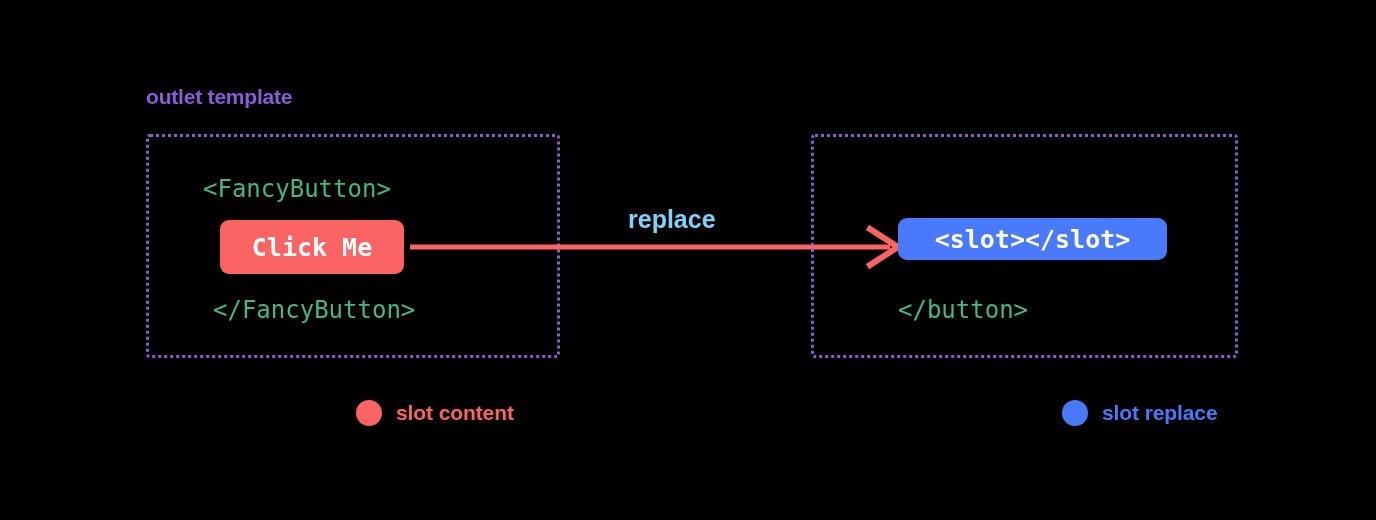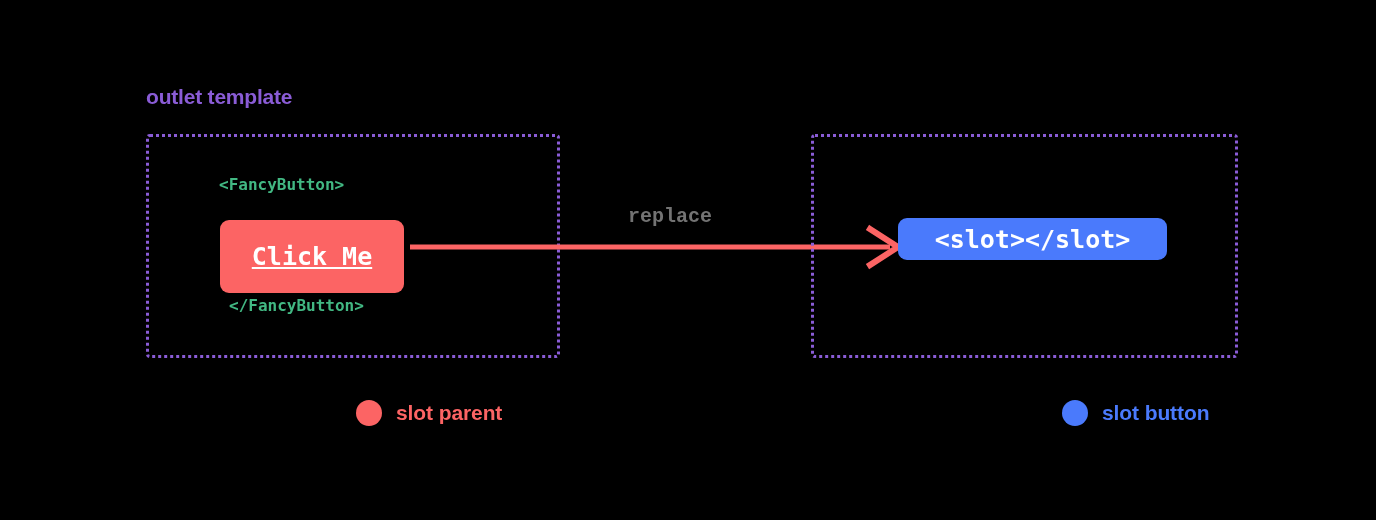--- a/index.html
+++ b/index.html
@@ -41,26 +41,25 @@
     border-radius: 4px;
     box-sizing: border-box;
   }
   #box-parent { left: 146px; top: 134px; width: 414px; height: 224px; }
   #box-fancy  { left: 811px; top: 134px; width: 427px; height: 224px; }
 
   
   .code-line {
     position: absolute;
     font-family: "DejaVu Sans Mono", "Liberation Mono", monospace;
-    font-weight: bold;
-    font-size: 16px;
+    font-weight: normal;
+    font-size: 24px;
     color: #42b883;
     white-space: pre;
     letter-spacing: 0px;
-    margin-left: 16px;
   }
   #code-open-fancy   { left: 203px; top: 175px; }
   #code-close-fancy  { left: 213px; top: 296px; }
   #code-open-button  { left: 898px; top: 175px; }
   #code-close-button { left: 898px; top: 296px; }
 
   
   .chip {
     position: absolute;
     display: flex;
@@ -68,46 +67,45 @@
     justify-content: center;
     border-radius: 9px;
     font-family: "DejaVu Sans Mono", "Liberation Mono", monospace;
     font-weight: bold;
     font-size: 25px;
     color: #ffffff;
     white-space: pre;
     box-sizing: border-box;
   }
   #chip-click-me {
-    left: 220px; top: 220px; width: 184px; height: 73px;
+    left: 220px; top: 220px; width: 184px; height: 54px;
     background: #fc6464;
-    text-decoration: underline;
   }
   #chip-slot {
     left: 898px; top: 218px; width: 269px; height: 42px;
     background: #4a7afc;
   }
 
   
   #arrow-svg {
     position: absolute;
     left: 400px;
     top: 225px;
     width: 510px;
     height: 50px;
     overflow: visible;
   }
   #arrow-label {
     position: absolute;
     left: 628px;
     top: 205px;
-    font-family: Liberation Mono, monospace;
+    font-family: Liberation Sans, sans-serif;
     font-weight: bold;
-    font-size: 20px;
-    color: #737373;
+    font-size: 25px;
+    color: #7dd3fc;
     white-space: nowrap;
   }
 
   
   .legend-item {
     position: absolute;
     display: flex;
     align-items: center;
     gap: 14px;
     white-space: nowrap;
@@ -153,24 +151,25 @@
     <line x1="10" y1="22" x2="490" y2="22" stroke="#fc6464" stroke-width="5"></line>
     <polyline points="470,4 498,22 470,40" fill="none" stroke="#fc6464" stroke-width="6" stroke-linecap="square" stroke-linejoin="miter"></polyline>
   </svg>
 
 
   <div class="template-box" id="box-fancy"></div>
 
 
   <div class="chip" id="chip-slot">&lt;slot&gt;&lt;/slot&gt;</div>
 
+  <div class="code-line" id="code-close-button">&lt;/button&gt;</div>
 
   <div class="legend-item" id="legend-slot-content">
     <span class="legend-dot"></span>
-    <span class="legend-text">slot parent</span>
+    <span class="legend-text">slot content</span>
   </div>
 
   <div class="legend-item" id="legend-slot-outlet">
     <span class="legend-dot"></span>
-    <span class="legend-text">slot button</span>
+    <span class="legend-text">slot replace</span>
   </div>
 
 </div>
 
 </body></html>

